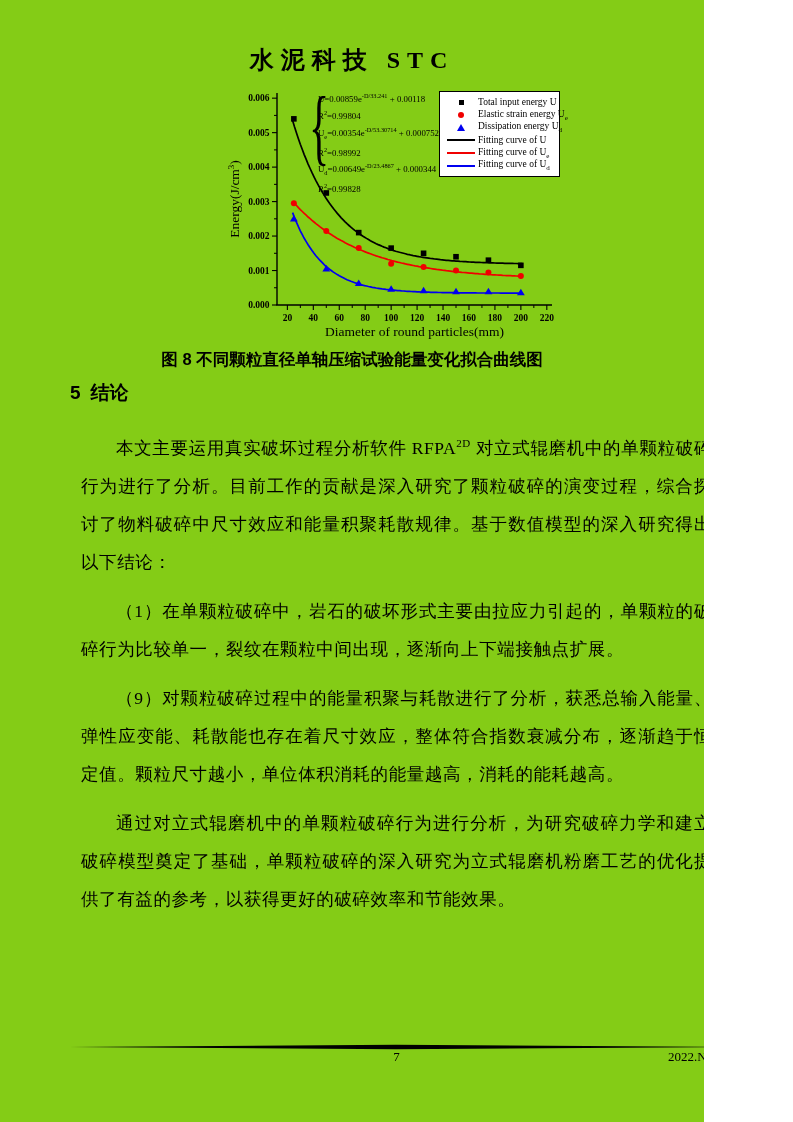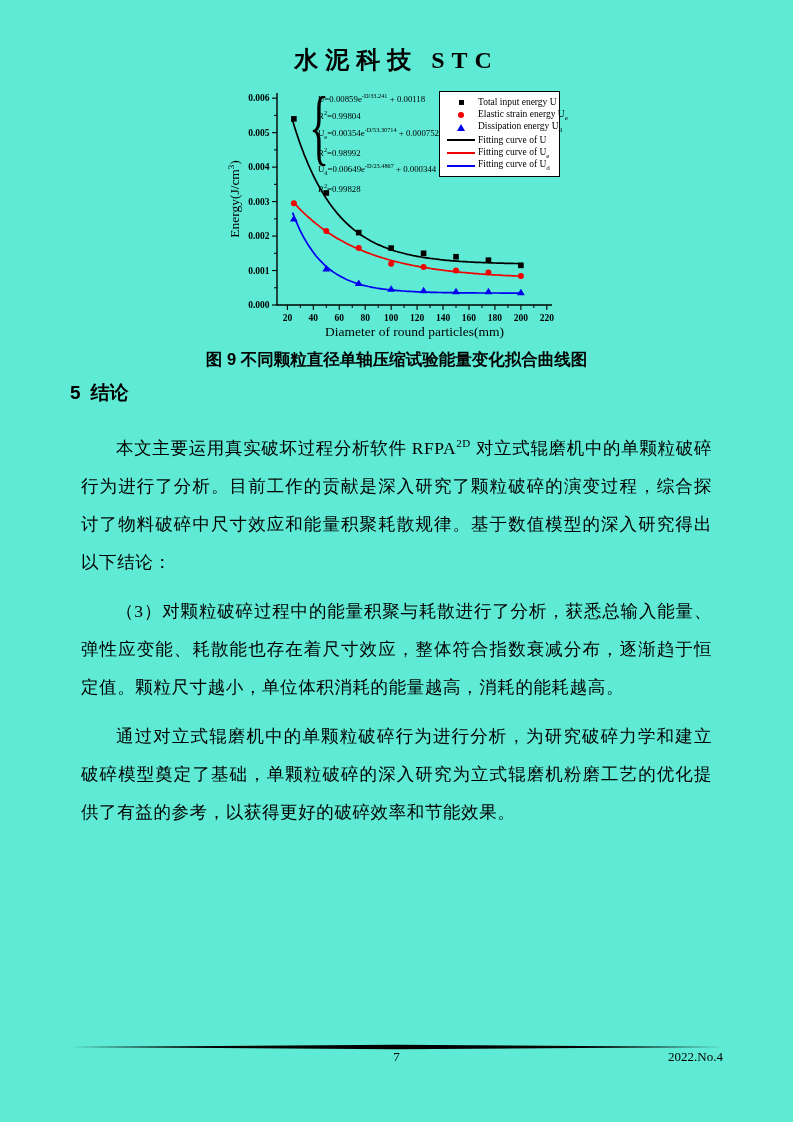--- a/index.html
+++ b/index.html
@@ -1,16 +1,16 @@
 <!DOCTYPE html>
 <html><head>
 <meta charset="utf-8">
 <style>
   html,body{margin:0;padding:0;background:#fff;}
-  .page{position:relative;width:793px;height:1122px;background:#5eead4;overflow:hidden;
+  .page{position:relative;width:704px;height:1122px;background:#84cc16;overflow:hidden;
         font-family:"Liberation Serif","DejaVu Serif",serif;color:#000;}
   .header-title{position:absolute;top:44px;left:0;width:100%;text-align:center;
         font-size:24px;font-weight:700;letter-spacing:7px;}
   .figure-wrap{position:absolute;left:225px;top:82px;width:355px;height:272px;}
   #chart{position:absolute;left:0;top:0;}
   .eq-brace{position:absolute;left:84px;top:3px;font-size:84px;font-weight:400;line-height:84px;
         transform:scaleX(0.5);transform-origin:left top;font-family:"Liberation Serif",serif;}
   .eq-block{position:absolute;left:93px;top:7px;font-size:8.8px;line-height:13px;white-space:nowrap;}
   .eq-block sup{font-size:6.3px;}
   .eq-block sub{font-size:6.3px;}
@@ -172,29 +172,30 @@
         </div>
         <div class="lg-row">
           <span class="lg-marker-cell">
             <span class="lg-ln" style="background: rgb(0, 0, 240);"></span>
           </span>
           <span class="lg-label"><span>Fitting curve of U</span><sub>d</sub></span>
         </div>
       </div>
   </div>
 
-  <div class="fig-caption">图 9  不同颗粒直径单轴压缩试验能量变化拟合曲线图</div>
+  <div class="fig-caption">图 8  不同颗粒直径单轴压缩试验能量变化拟合曲线图</div>
 
   <div class="section-heading">
     <span>5</span><span class="sec-title">结论</span>
   </div>
 
   <div class="body-text">
     <p><span>本文主要运用真实破坏过程分析软件 RFPA</span><sup class="rfpa-sup">2D</sup><span> 对立式辊磨机中的单颗粒破碎行为进行了分析。目前工作的贡献是深入研究了颗粒破碎的演变过程，综合探讨了物料破碎中尺寸效应和能量积聚耗散规律。基于数值模型的深入研究得出以下结论：</span></p>
-    <p>（3）对颗粒破碎过程中的能量积聚与耗散进行了分析，获悉总输入能量、弹性应变能、耗散能也存在着尺寸效应，整体符合指数衰减分布，逐渐趋于恒定值。颗粒尺寸越小，单位体积消耗的能量越高，消耗的能耗越高。</p>
+    <p>（1）在单颗粒破碎中，岩石的破坏形式主要由拉应力引起的，单颗粒的破碎行为比较单一，裂纹在颗粒中间出现，逐渐向上下端接触点扩展。</p>
+    <p>（9）对颗粒破碎过程中的能量积聚与耗散进行了分析，获悉总输入能量、弹性应变能、耗散能也存在着尺寸效应，整体符合指数衰减分布，逐渐趋于恒定值。颗粒尺寸越小，单位体积消耗的能量越高，消耗的能耗越高。</p>
     <p>通过对立式辊磨机中的单颗粒破碎行为进行分析，为研究破碎力学和建立破碎模型奠定了基础，单颗粒破碎的深入研究为立式辊磨机粉磨工艺的优化提供了有益的参考，以获得更好的破碎效率和节能效果。</p>
   </div>
 
   <svg class="footer-divider" width="653" height="7" viewBox="0 0 653 7">
     <polygon points="0,3 326,0.8 653,3 326,5.2" fill="#000"></polygon>
   </svg>
   <div class="footer-row">
     <span class="page-number">7</span>
     <span class="issue-label">2022.No.4</span>
   </div>

